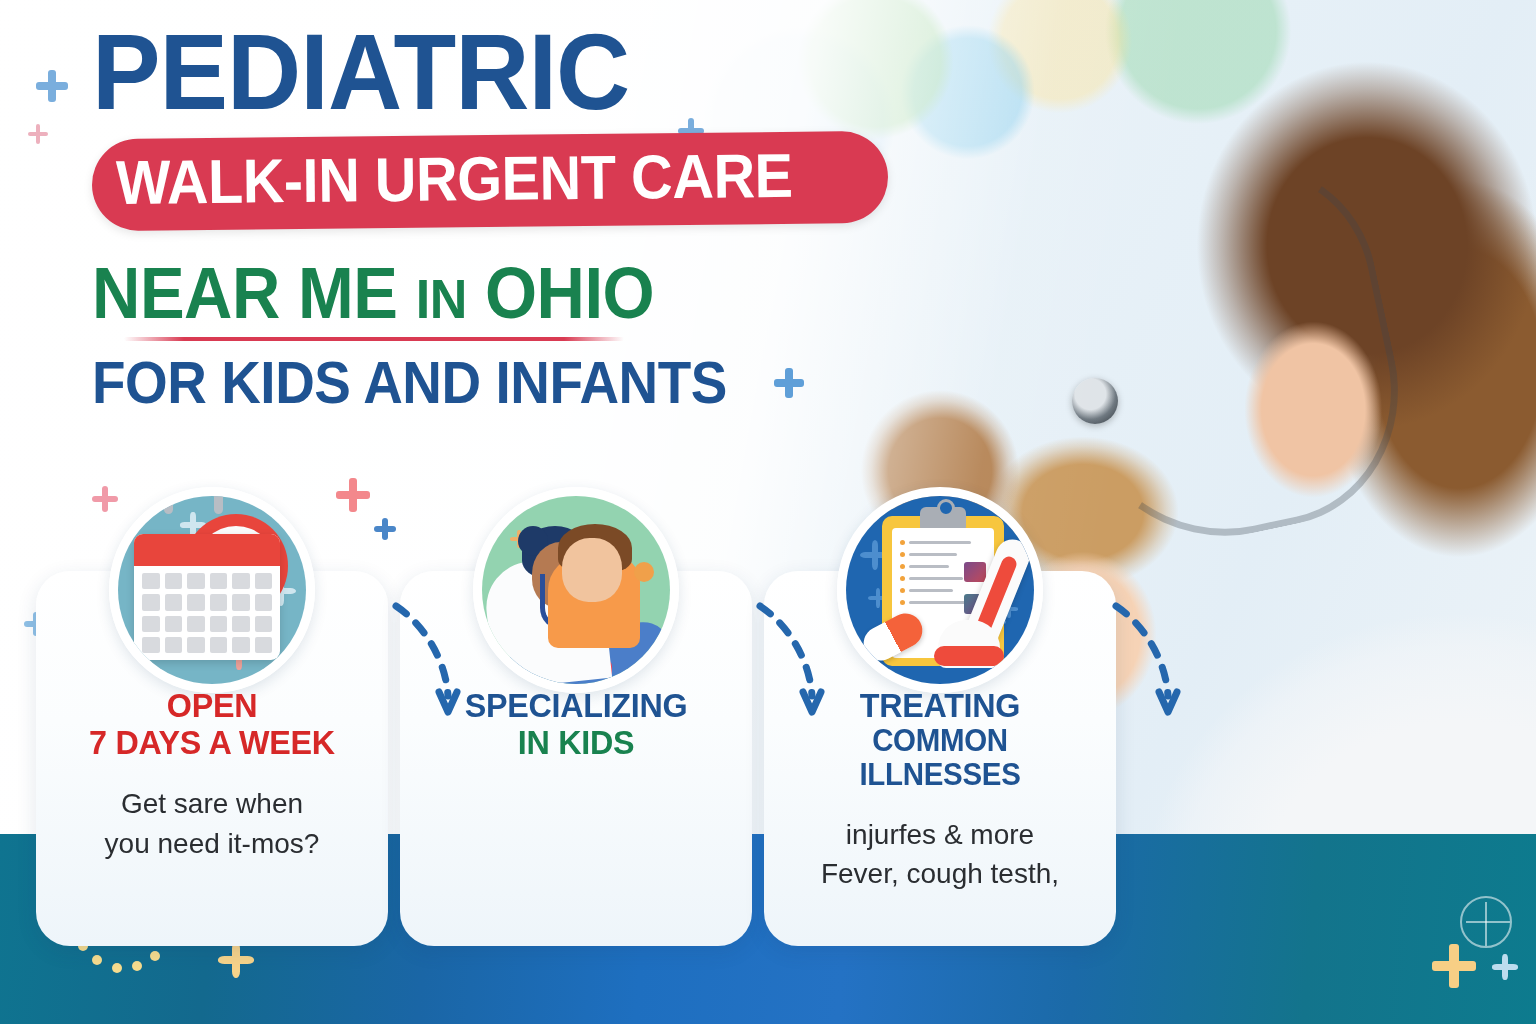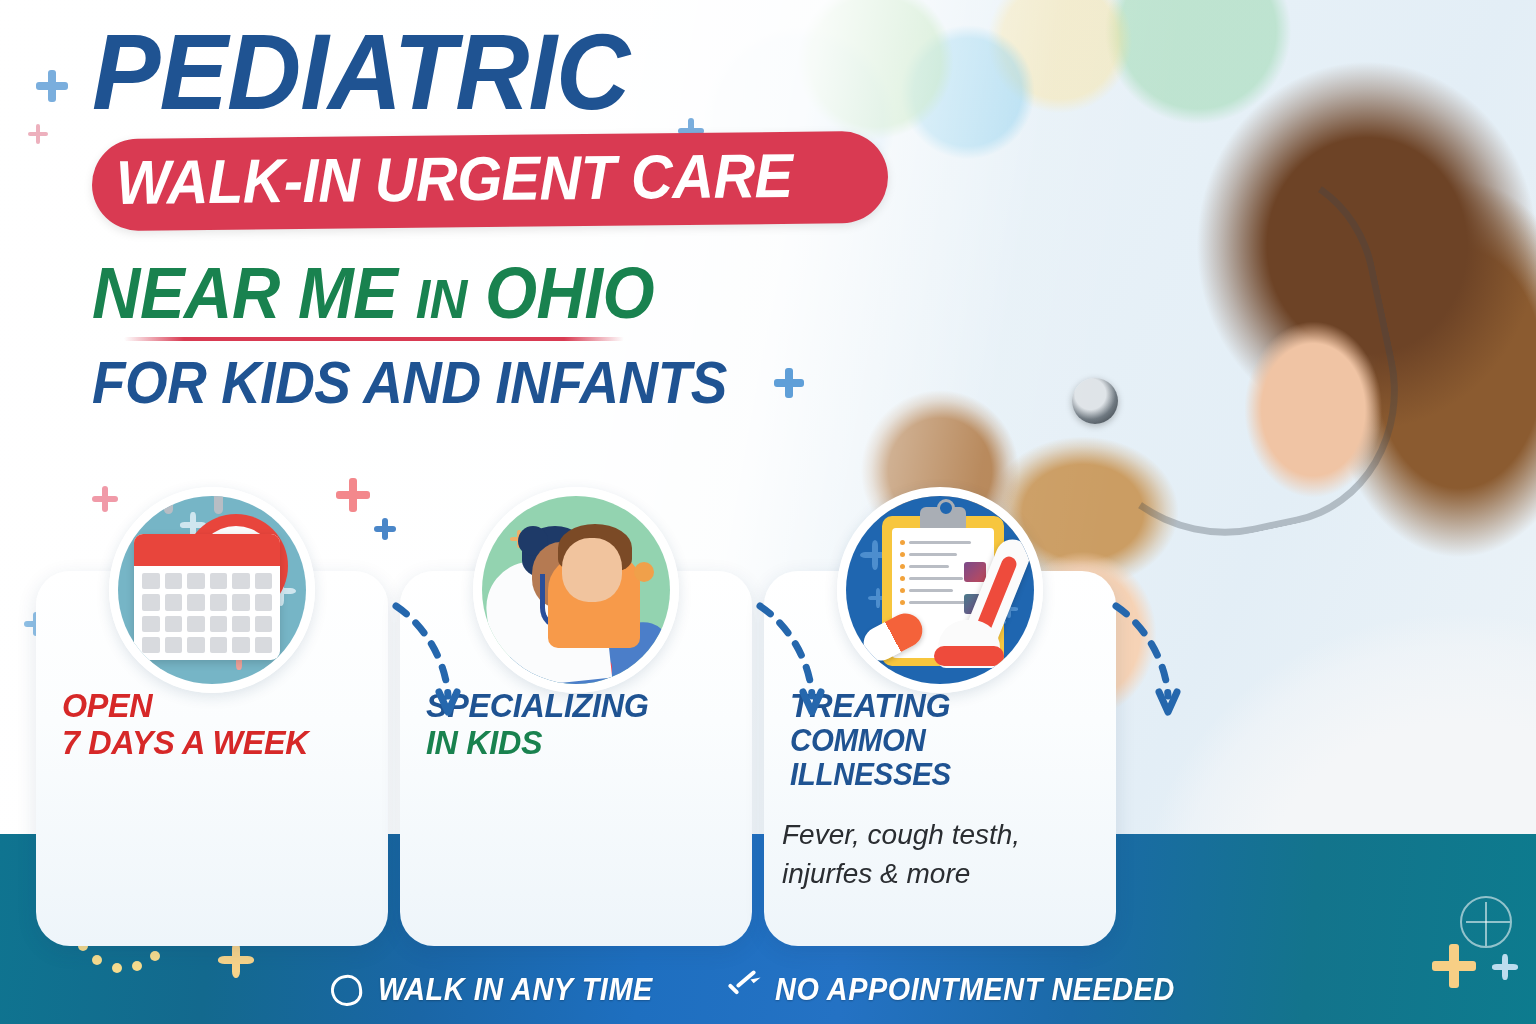--- a/index.html
+++ b/index.html
@@ -7,21 +7,20 @@
     width: 1536px; height: 1024px;
     font-family: "Liberation Sans", sans-serif;
     overflow: hidden; background: #ffffff;
   }
 
   .poster {
     position: relative;
     width: 1536px; height: 1024px;
     overflow: hidden;
     background: #f7fafc;
-    font-style: italic;
   }
 
   
   .photo {
     position: absolute; inset: 0;
     background:
       
       radial-gradient(circle at 57% 6%, rgba(168,220,160,.55) 0 5%, transparent 6%),
       radial-gradient(circle at 63% 9%, rgba(120,200,235,.45) 0 4%, transparent 5%),
       radial-gradient(circle at 69% 4%, rgba(255,225,140,.4) 0 4%, transparent 5%),
@@ -186,20 +185,21 @@
     position: absolute; left: 36px; bottom: 78px; z-index: 35;
     display: flex; gap: 12px; align-items: flex-end;
   }
   .card {
     position: relative;
     width: 352px; height: 375px;
     background: linear-gradient(180deg,#ffffff 0%, #fbfdfe 40%, #eef5fa 100%);
     border-radius: 34px;
     box-shadow: 0 6px 20px rgba(25,60,100,.12);
     padding: 116px 18px 20px;
+    text-align: center;
   }
   .card-icon {
     position: absolute; left: 50%; top: -84px; transform: translateX(-50%);
     width: 206px; height: 206px; border-radius: 50%;
     border: 9px solid #ffffff;
     box-shadow: 0 4px 14px rgba(25,60,100,.13);
     overflow: hidden;
   }
   .card-title {
     font-weight: 900; font-size: 34px; line-height: 1.1;
@@ -524,20 +524,24 @@
                 <span></span>
             </div>
           </div>
           <div class="cal-ring" style="left:46px; bottom:118px;"></div>
           <div class="cal-ring" style="left:96px; bottom:118px;"></div>
         </div>
       </div>
       <div class="card-title t-red">
         <span>OPEN</span>
         <span class="l2">7 DAYS A WEEK</span>
+      </div>
+      <div class="card-desc">
+        <div>Get sare when</div>
+        <div>you need it-mos?</div>
       </div>
     </div>
 
     <div class="card">
       <div class="card-icon">
         <div class="art2">
           <div class="star4" style="left:28px; top:34px; width:18px; height:18px; color:#f0b06a;"></div>
           <div class="star4" style="left:92px; top:62px; width:20px; height:20px; color:#ffffff;"></div>
           <div class="a2-bed"></div>
           <div class="a2-pillow"></div>
@@ -599,34 +603,22 @@
           <div class="thermo"></div>
           <div class="pill-cap"></div>
           <div class="stethcup"></div>
         </div>
       </div>
       <div class="card-title t-blue">
         <span>TREATING</span>
         <span class="l2" style="font-size:31px;">COMMON ILLNESSES</span>
       </div>
       <div class="card-desc">
+        <div>injurfes &amp; more</div>
         <div>Fever, cough testh,</div>
-        <div>injurfes &amp; more</div>
       </div>
     </div>
 
 
   </div>
 
-  <div class="footer">
-    <div class="footer-item">
-      <div class="ico-clock"></div>
-      <div class="footer-label">WALK IN ANY TIME</div>
-    </div>
-    <div class="footer-item">
-      <div class="ico-check">
-          <i></i>
-        </div>
-      <div class="footer-label">NO APPOINTMENT NEEDED</div>
-    </div>
-  </div>
 
 </div>
 
 </body></html>

